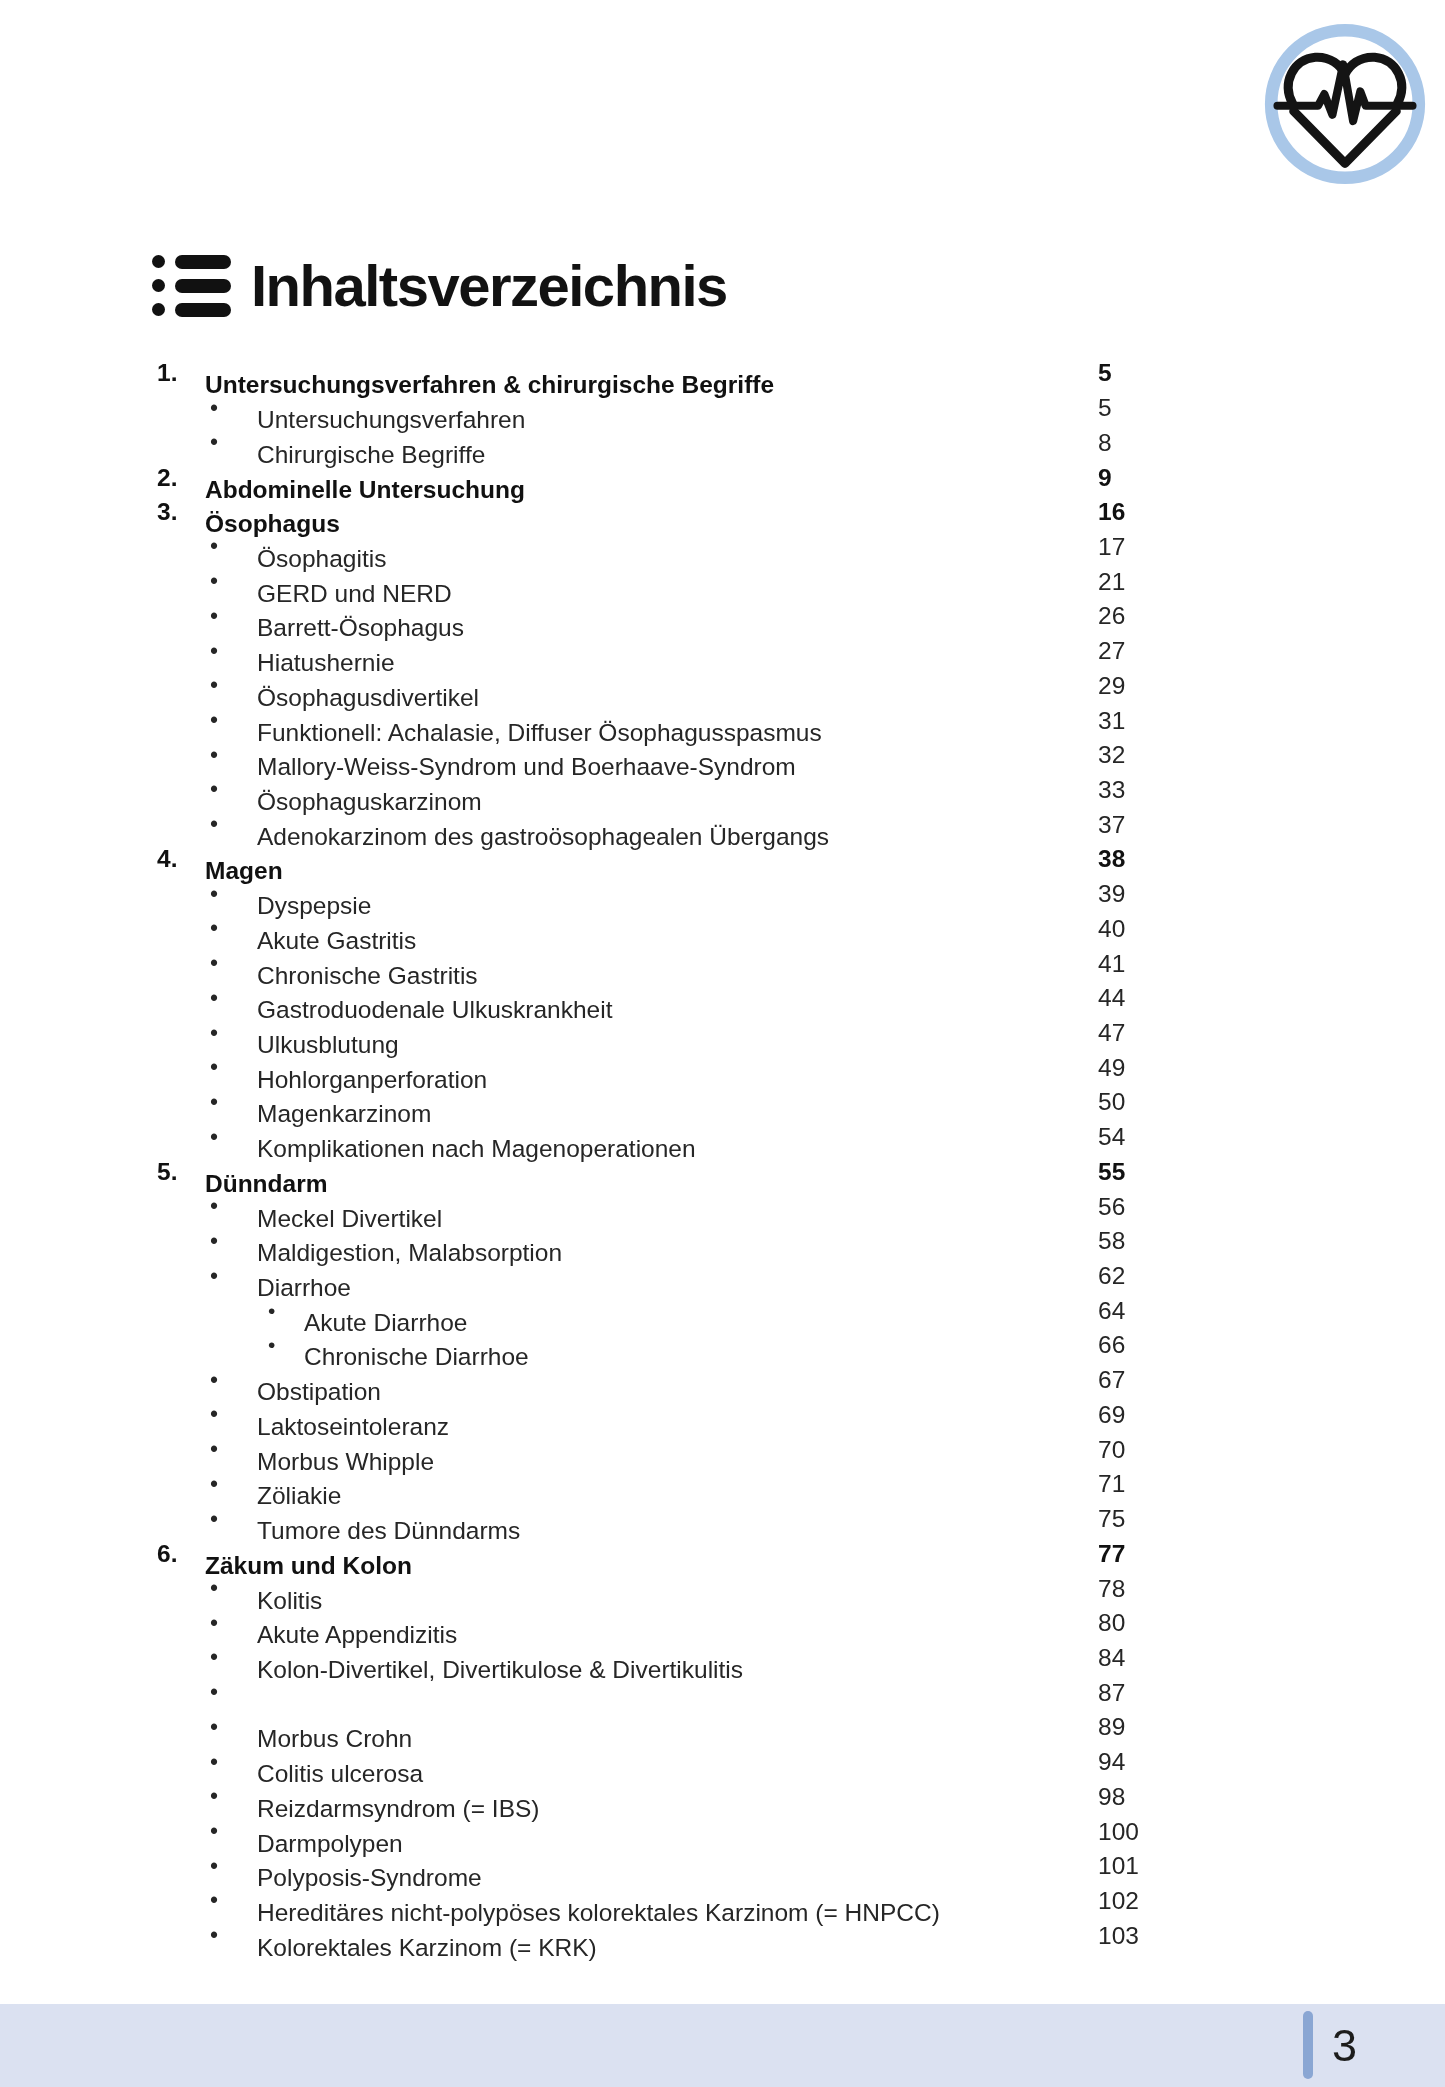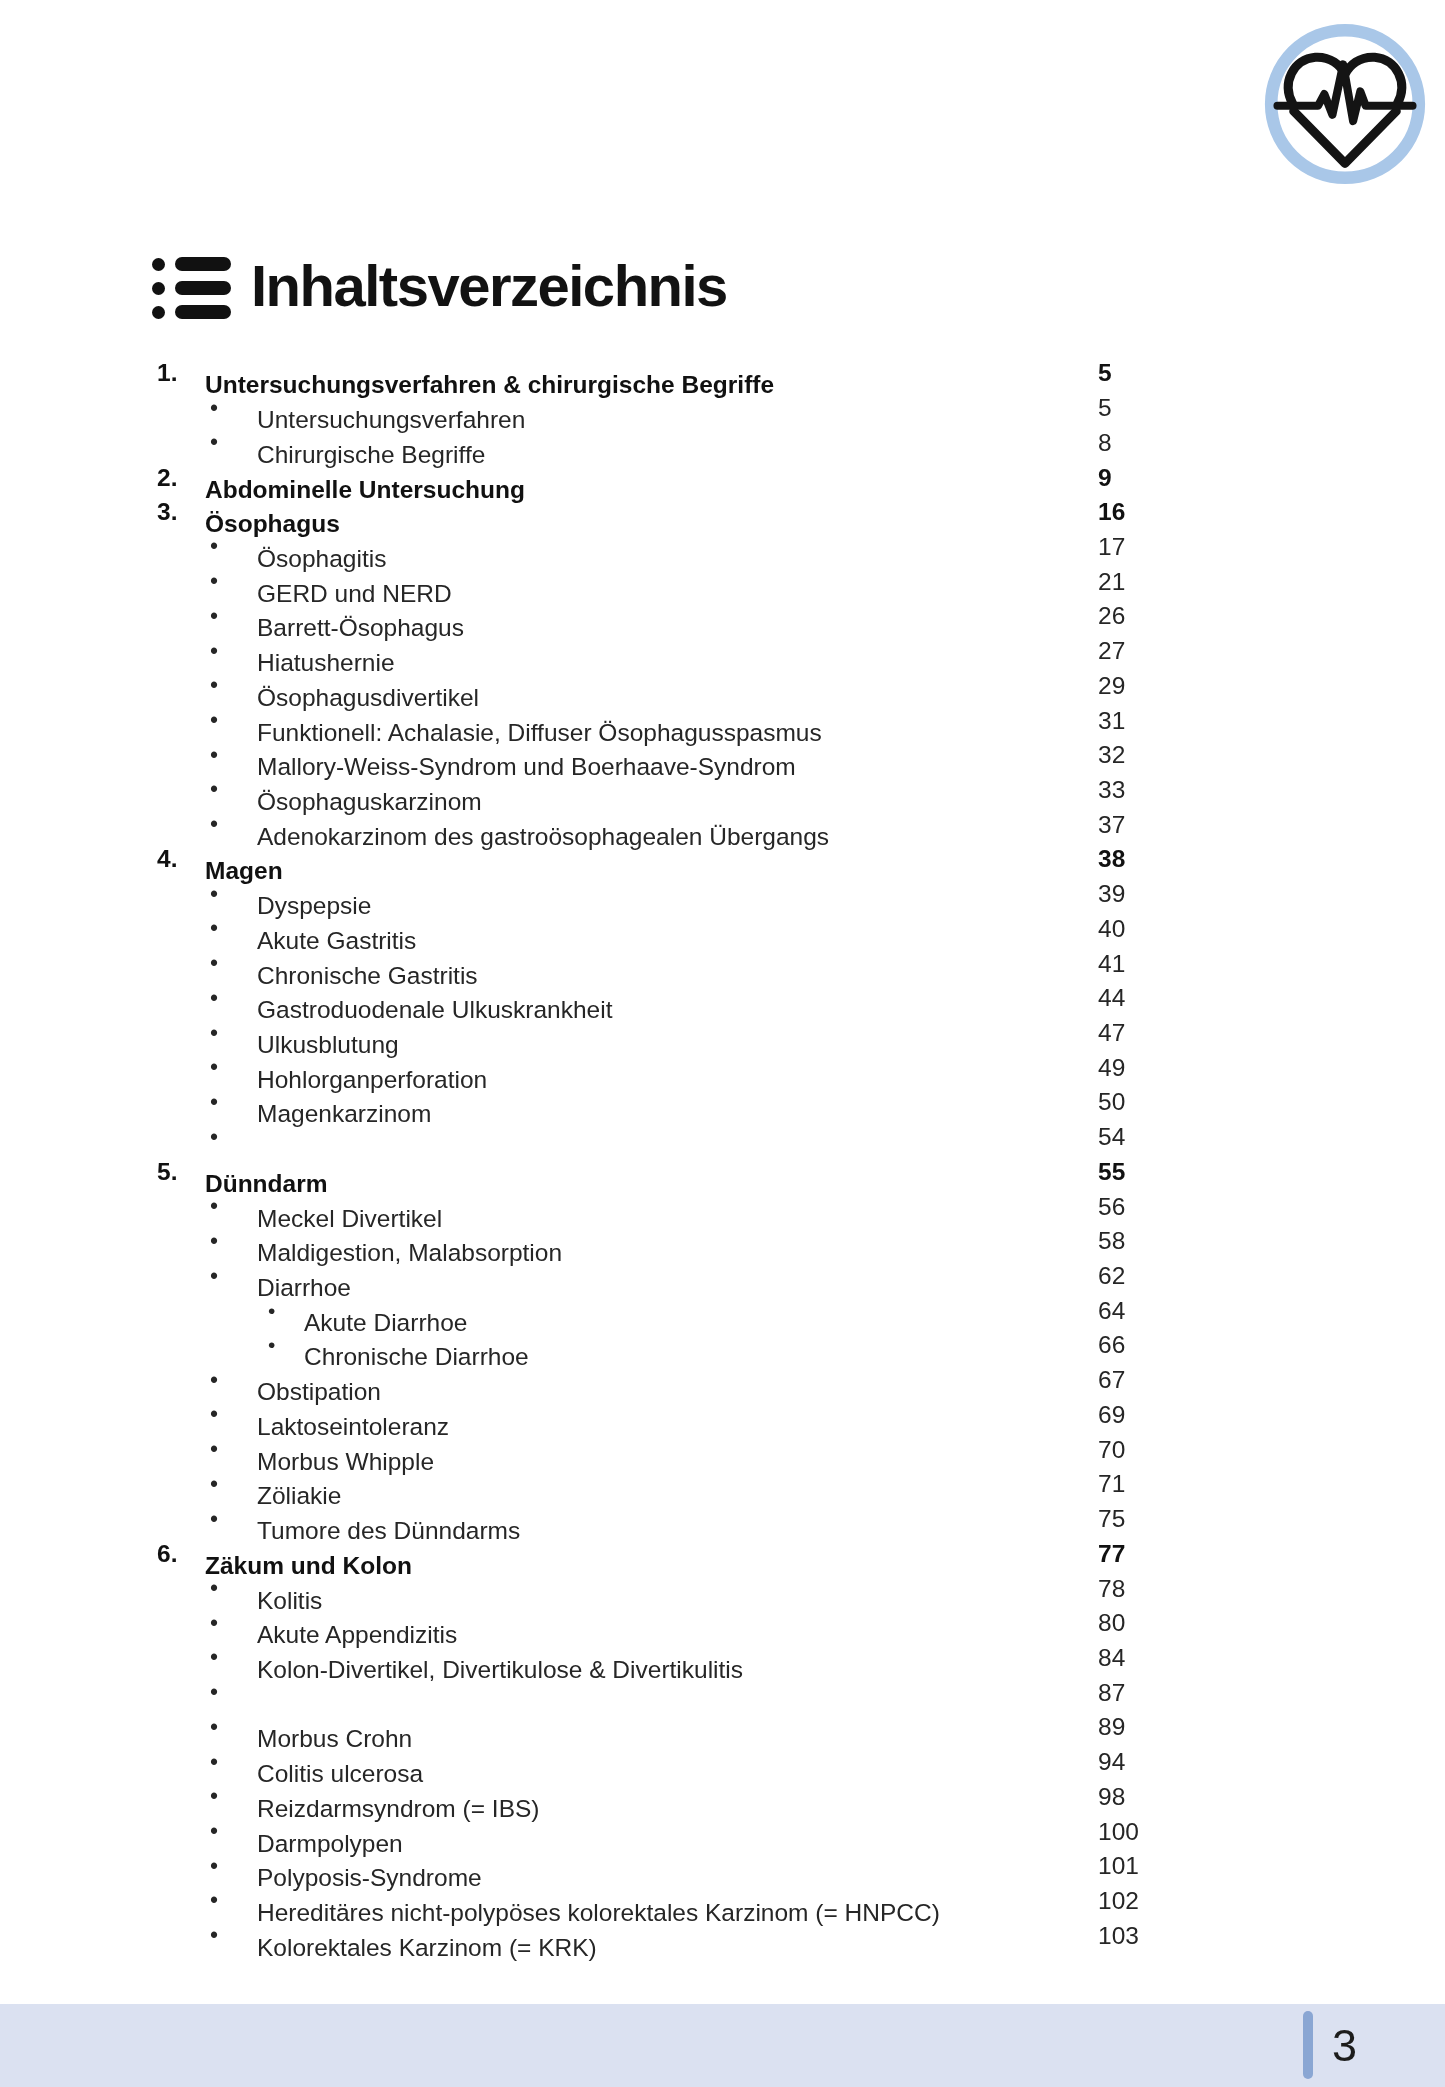--- a/index.html
+++ b/index.html
@@ -14,21 +14,21 @@
 
   
   .logo {
     position:absolute; top:14px; left:1255px;
     width:180px; height:180px;
   }
 
   
   .title-row {
     position:absolute; top:252px; left:152px;
-    display:flex; align-items:flex-end; gap:20px;
+    display:flex; align-items:center; gap:20px;
   }
   .list-icon { display:flex; flex-direction:column; gap:10px; }
   .list-icon .icon-row { display:flex; align-items:center; gap:10px; }
   .list-icon .dot  { width:13px; height:13px; border-radius:50%; background:#111; }
   .list-icon .bar  { width:56px; height:14px; border-radius:8px; background:#111; }
   .page-title {
     margin:0;
     font-size:58px; font-weight:800; letter-spacing:-1.5px;
     color:#121212;
   }
@@ -211,20 +211,21 @@
       <span class="label">Hohlorganperforation</span>
       <span class="page">49</span>
     </div>
     <div class="row l1">
       <span class="marker">•</span>
       <span class="label">Magenkarzinom</span>
       <span class="page">50</span>
     </div>
     <div class="row l1">
       <span class="marker">•</span>
+      <span class="label">Komplikationen nach Magenoperationen</span>
       <span class="page">54</span>
     </div>
     <div class="row l0">
       <span class="marker">5.</span>
       <span class="label">Dünndarm</span>
       <span class="page">55</span>
     </div>
     <div class="row l1">
       <span class="marker">•</span>
       <span class="label">Meckel Divertikel</span>

